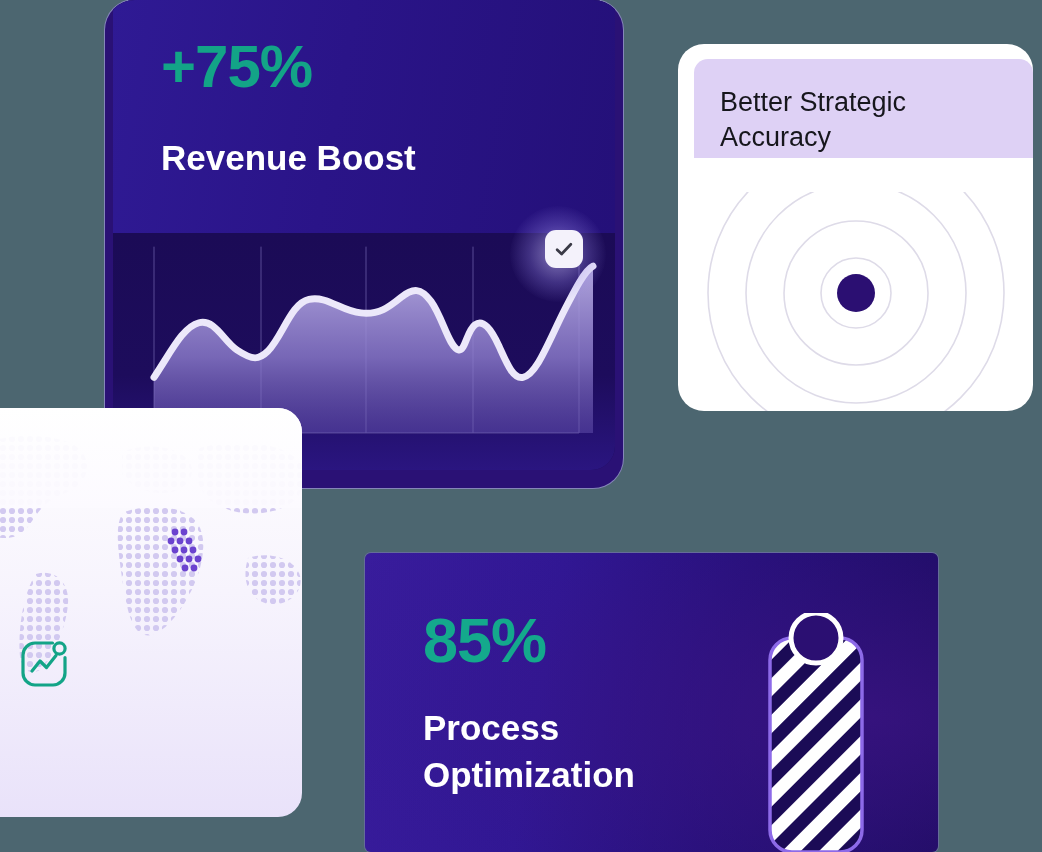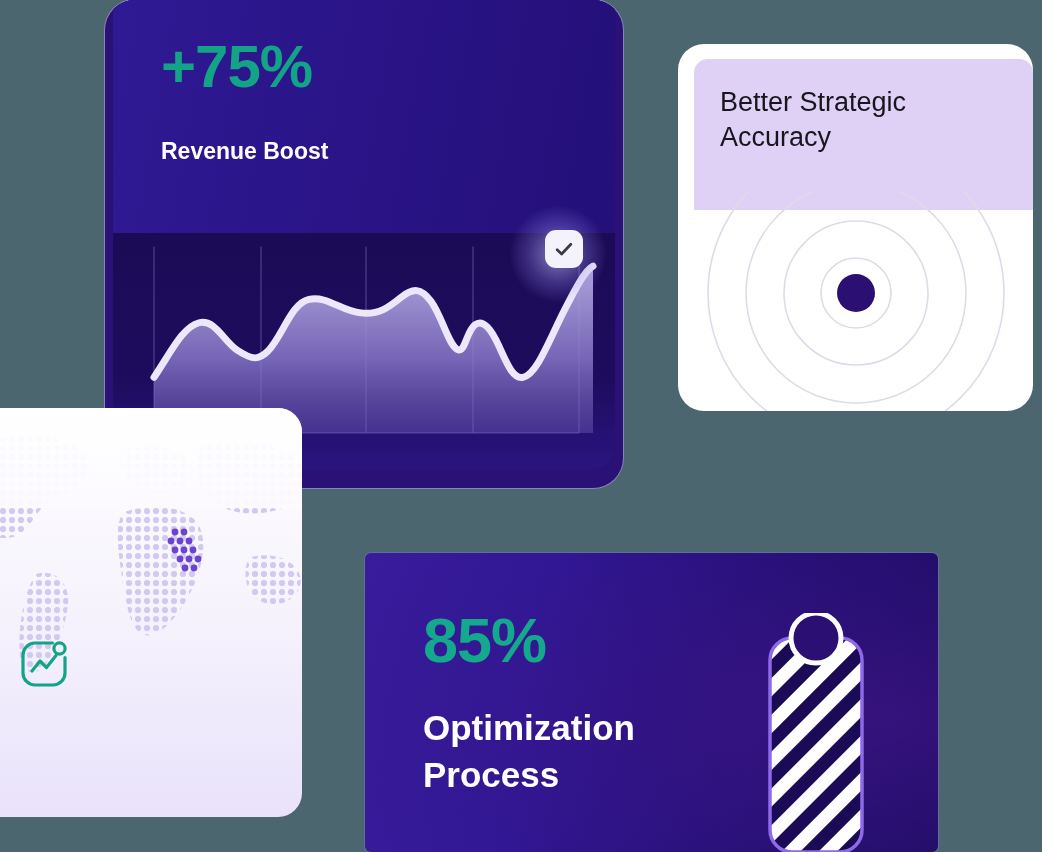--- a/index.html
+++ b/index.html
@@ -30,21 +30,21 @@
     position:absolute;left:0;top:0;right:0;height:245px;
     background:linear-gradient(100deg,#2f1a94 0%,#2a1488 45%,#241079 100%);
   }
   .rev-pct{
     position:absolute;left:48px;top:49px;
     font-size:60px;font-weight:700;letter-spacing:-1px;
     color:#13a487;line-height:1;
   }
   .rev-label{
     position:absolute;left:48px;top:152px;
-    font-size:23px;font-weight:700;color:#ffffff;line-height:1;
+    font-size:35px;font-weight:700;color:#ffffff;line-height:1;
   }
   .chart-wrap{
     position:absolute;left:0;top:245px;right:0;bottom:0;
     background:linear-gradient(180deg,#1b0b56 0%,#1d0c5c 60%,#2a1580 100%);
   }
   .glow{
     position:absolute;left:397px;top:-27px;width:96px;height:96px;
     border-radius:50%;
     background:radial-gradient(circle,rgba(200,190,250,.62) 0%,rgba(150,135,230,.30) 42%,rgba(60,40,140,0) 72%);
     pointer-events:none;
@@ -57,21 +57,21 @@
   .check-badge svg{display:block;}
   .chart-svg{position:absolute;left:0;top:0;width:100%;height:100%;}
 
   
   .accuracy-card{
     position:absolute;left:678px;top:44px;width:355px;height:367px;
     background:#ffffff;border-radius:26px;
     overflow:hidden;
   }
   .acc-header{
-    position:absolute;left:16px;top:15px;right:0px;height:151px;
+    position:absolute;left:16px;top:15px;right:0px;height:99px;
     background:#ded1f5;border-radius:14px 14px 0 0;
   }
   .acc-title{
     position:absolute;left:26px;top:26px;right:24px;
     font-size:27px;line-height:1.28;color:#16161c;font-weight:400;
   }
   .acc-target{position:absolute;left:0;top:148px;width:355px;height:219px;overflow:hidden;}
   .acc-target svg{position:absolute;left:0;top:0;}
 
   
@@ -247,22 +247,22 @@
         <circle cx="41.5" cy="10.5" r="5.6"></circle>
         <path d="M14 33 L22 23 L28.5 29.5 L38 17.5" stroke-linecap="round" stroke-linejoin="round"></path>
       </svg>
     </div>
 
   </div>
 
   <div class="process-card">
     <div class="proc-pct">85%</div>
     <div class="proc-label">
+      <div>Process</div>
       <div>Optimization</div>
-      <div>Process</div>
     </div>
 
     <div class="proc-bar-wrap">
       <svg width="175" height="239" viewBox="0 0 175 239">
         <defs>
           <pattern id="diag" width="26" height="26" patternUnits="userSpaceOnUse" patternTransform="rotate(45)">
             <rect width="26" height="26" fill="#1b0b56"></rect>
             <rect width="13" height="26" fill="#ffffff"></rect>
           </pattern>
           <clipPath id="barclip">

